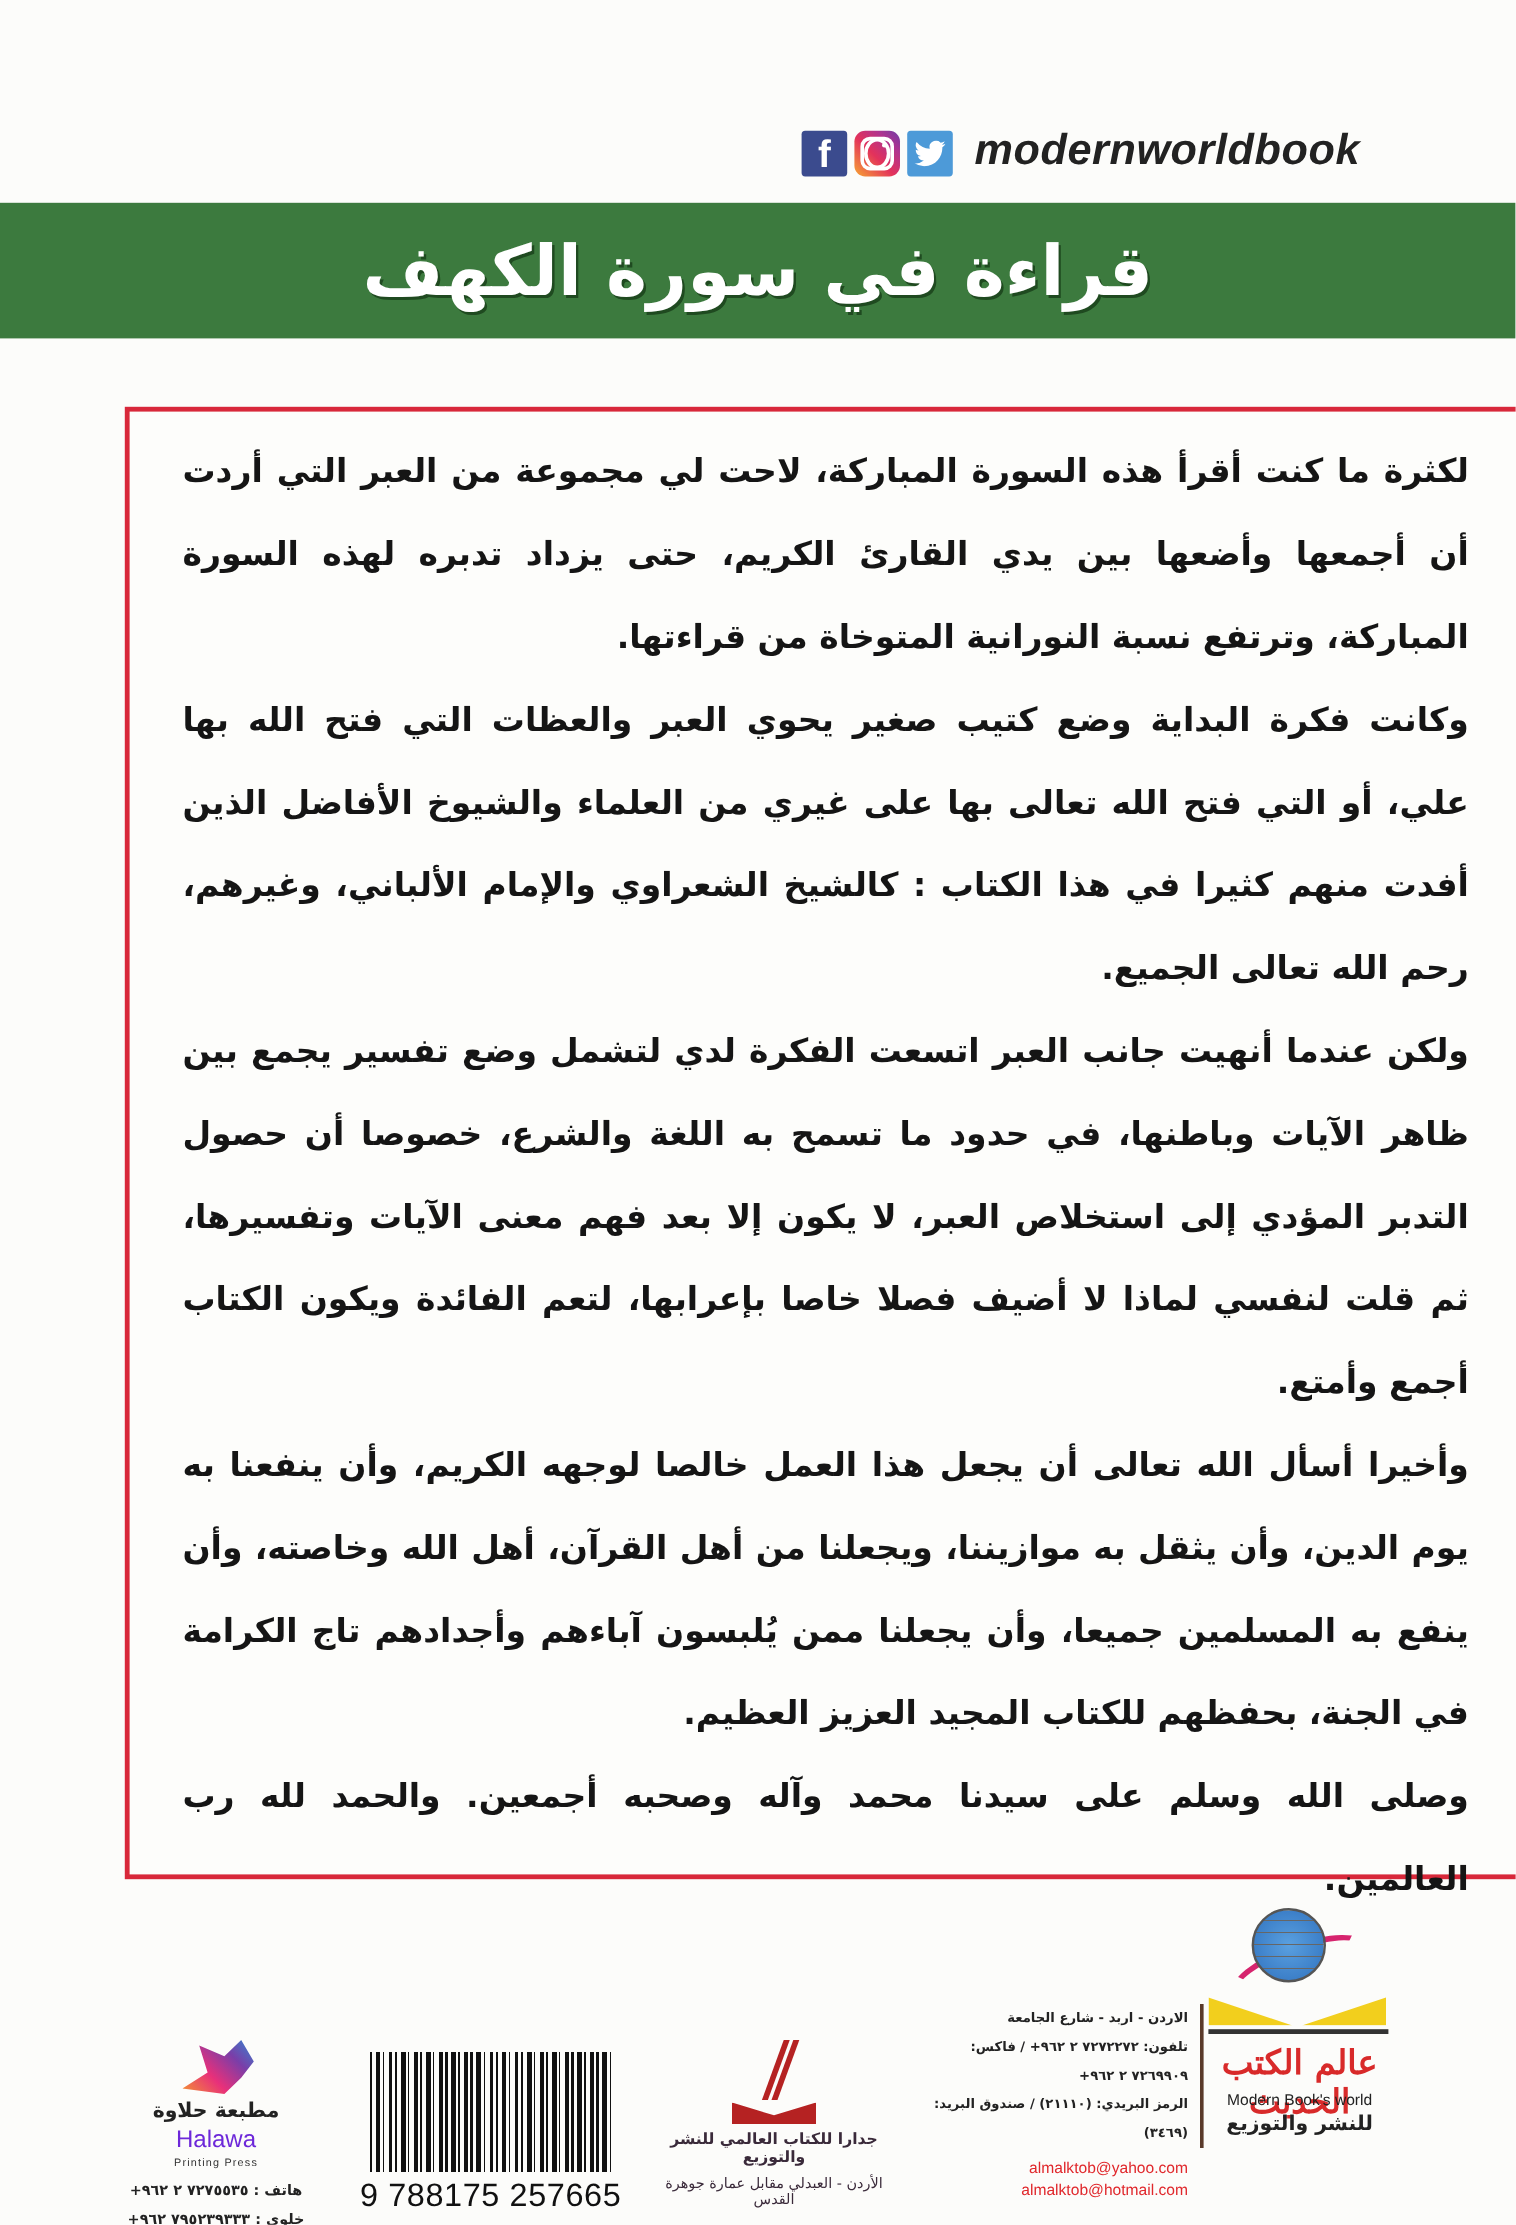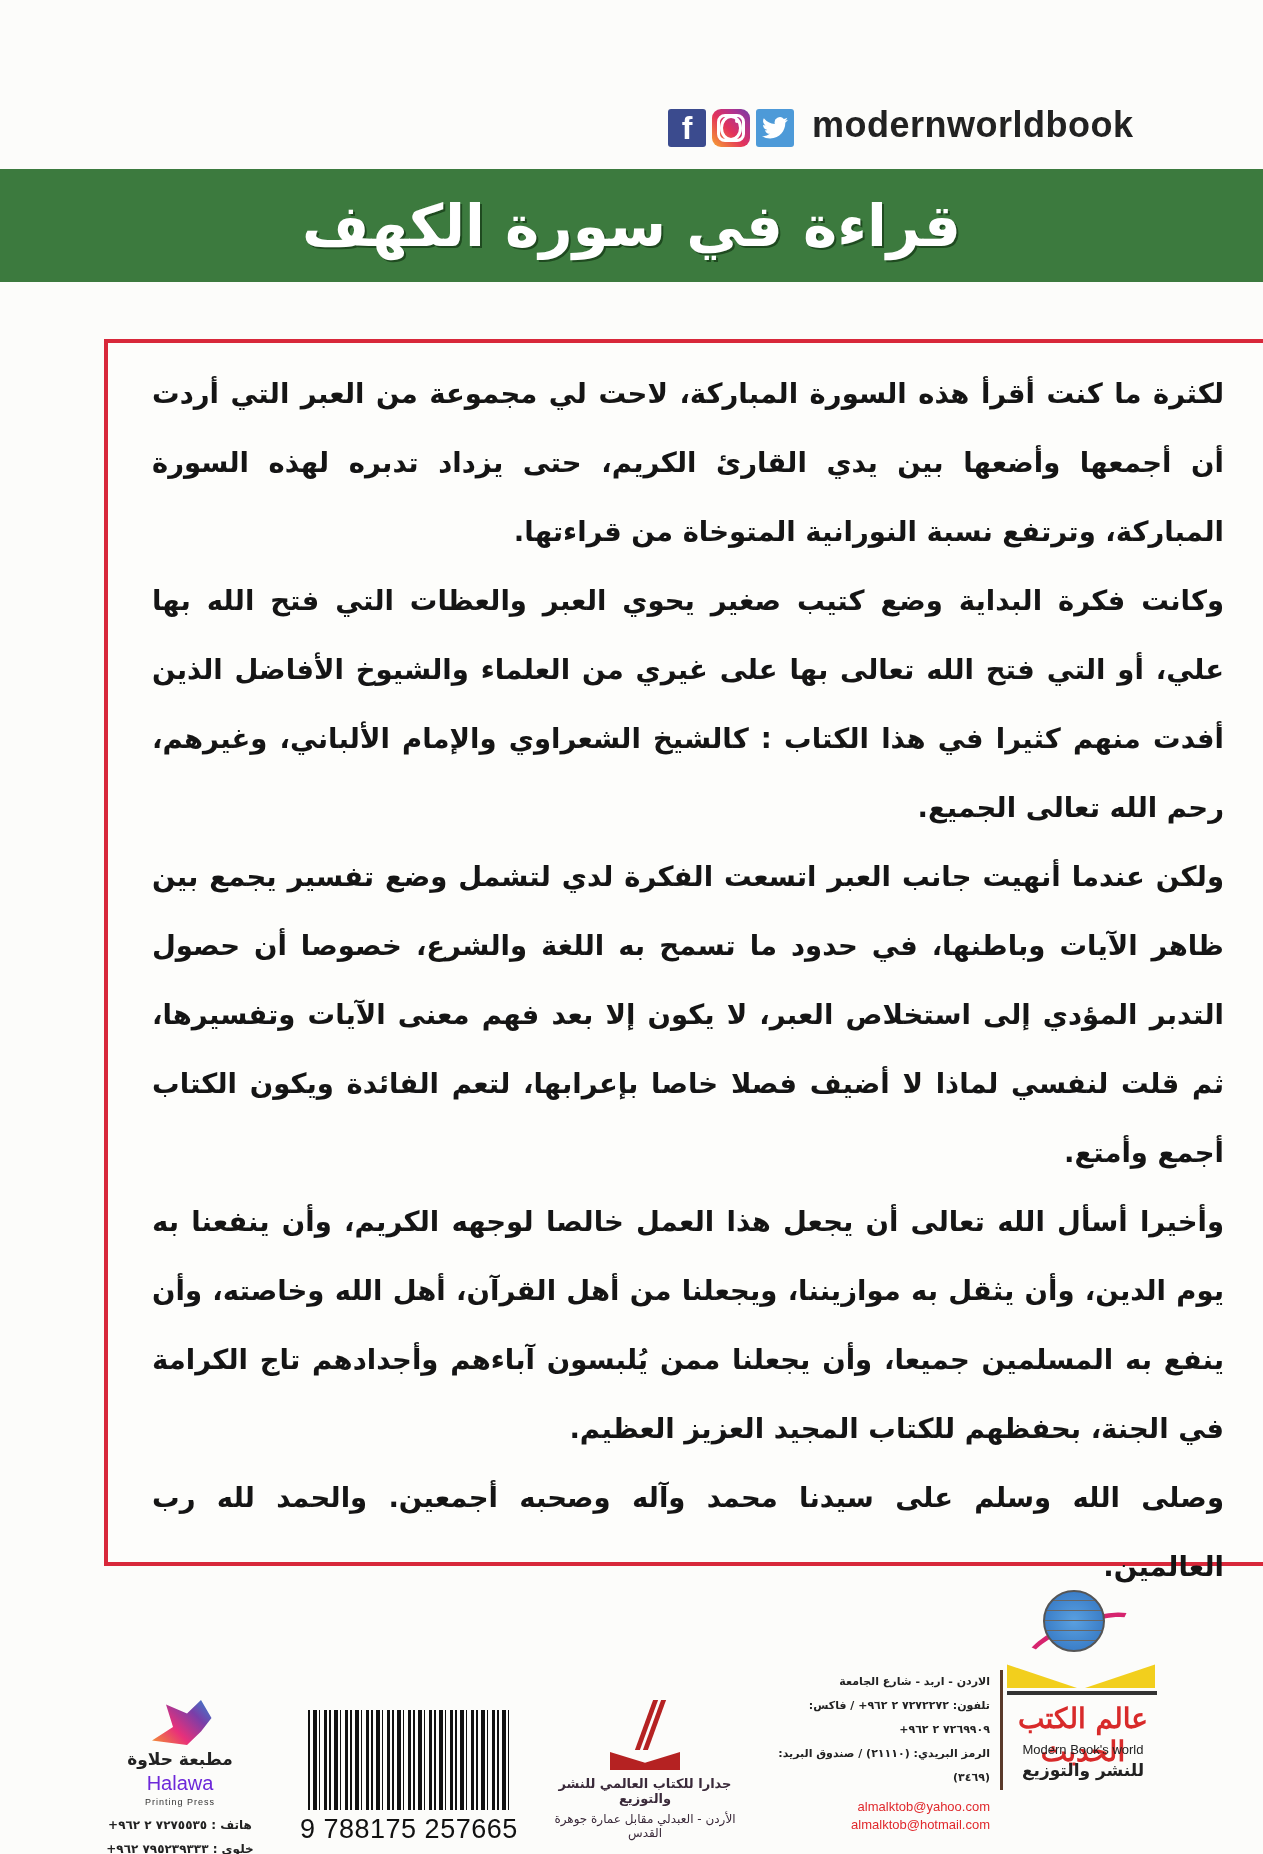--- a/index.html
+++ b/index.html
@@ -16,21 +16,21 @@
   .sicon { width:38px; height:38px; border-radius:3px; display:flex; align-items:center; justify-content:center; color:#fff; font-weight:bold; }
   .fb { background:#3b4b8e; font-size:32px; font-family:"Liberation Sans", sans-serif; }
   .ig { background:linear-gradient(45deg,#f7a532 0%,#e3325b 45%,#b0338f 75%,#6e3ea6 100%); border-radius:9px; }
   .ig .ring { width:20px; height:20px; border:3px solid #fff; border-radius:50%; position:relative; }
   .ig .outer { width:28px; height:28px; border:3px solid #fff; border-radius:8px; display:flex; align-items:center; justify-content:center; position:relative; box-sizing:border-box; }
   .ig .dot { position:absolute; width:4px; height:4px; background:#fff; border-radius:50%; top:2px; right:3px; }
   .tw { background:#4d9ad8; }
   .brand {
     position:absolute; top:104px; left:812px;
     font-family:"Liberation Sans", sans-serif; font-weight:bold; font-size:36px;
-    color:#222; letter-spacing:0.5px;
+    color:#222; letter-spacing:0.5px;font-style:italic;
   }
   .title-band {
     position:absolute; top:169px; left:0; width:1263px; height:113px;
     background:#3c7a3e;
     display:flex; align-items:center; justify-content:center;
   }
   .title-text {
     font-family:"DejaVu Sans", sans-serif; font-weight:bold; font-size:58px;
     color:#fff; direction:rtl;
     text-shadow:2px 2px 0 #1f4a20;

